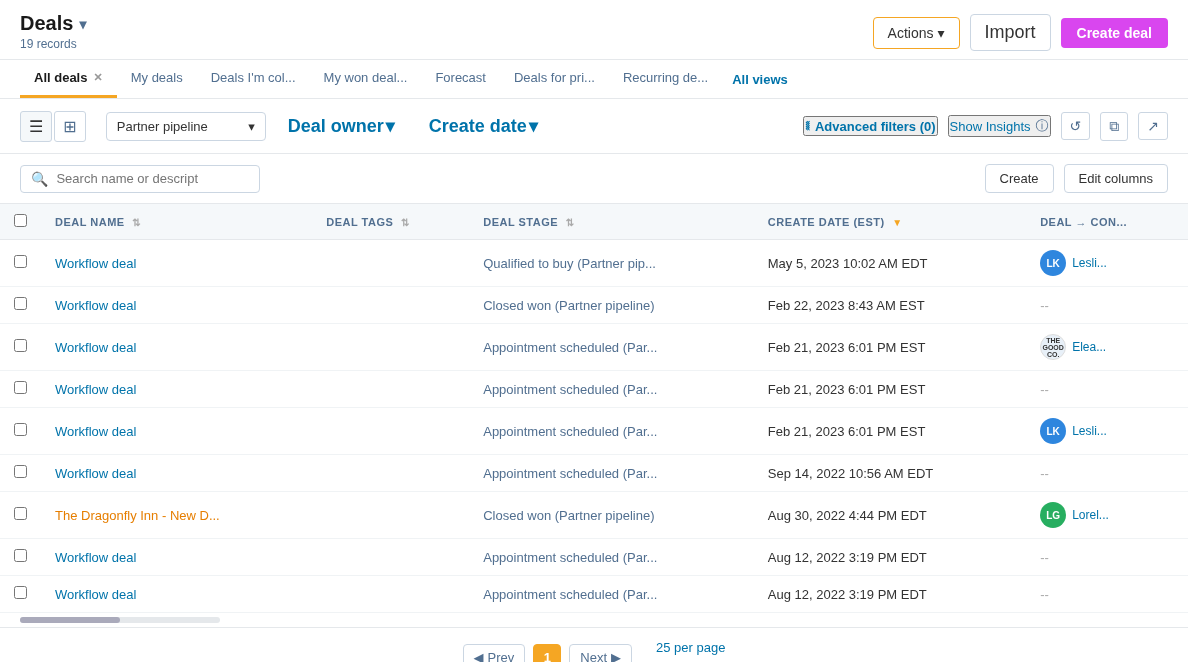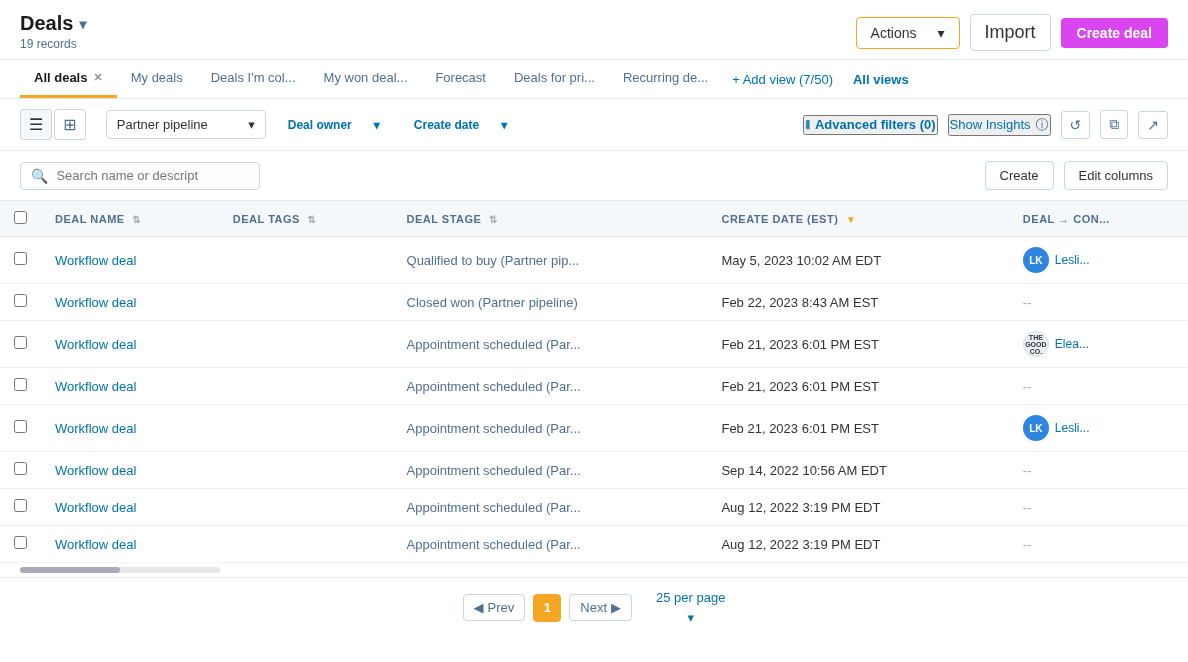--- a/index.html
+++ b/index.html
@@ -11,21 +11,21 @@
       padding: 12px 20px 8px 20px; border-bottom: 1px solid #e5e8eb;
     }
     .header-left { display: flex; flex-direction: column; }
     .page-title { font-size: 20px; font-weight: 700; color: #1a1a1a; display: flex; align-items: center; gap: 6px; }
     .dropdown-arrow { font-size: 14px; color: #516f90; }
     .record-count { font-size: 12px; color: #516f90; margin-top: 2px; }
     .header-right { display: flex; gap: 10px; align-items: center; }
     .btn-actions {
       padding: 7px 14px; border: 1.5px solid #f5a623; border-radius: 4px;
       background: #fff; color: #333; font-size: 14px; cursor: pointer;
-      display: flex; align-items: center; gap: 21px;
+      display: flex; align-items: center; gap: 4px;
     }
     .btn-import {
       padding: 7px 14px; border: 1.5px solid #cbd6e2; border-radius: 4px;
       background: #fff; color: #333; font-size: 18px; cursor: pointer;
     }
     .btn-create {
       padding: 7px 16px; border: none; border-radius: 4px;
       background: #d946ef; color: #fff; font-size: 14px; font-weight: 600; cursor: pointer;
     }
 
@@ -54,22 +54,22 @@
       cursor: pointer; color: #516f90; font-size: 16px; border-radius: 3px;
     }
     .view-btn.active { background: #f5f8fa; color: #333; }
     .pipeline-select {
       padding: 6px 10px; border: 1px solid #cbd6e2; border-radius: 4px;
       font-size: 13px; color: #333; background: #fff; cursor: pointer;
       display: flex; align-items: center; min-width: 160px;
     }
     .filter-btn {
       padding: 6px 12px; background: none; border: none;
-      color: #0073aa; font-size: 12px; cursor: pointer; font-weight: 600;
-      display: flex; align-items: center; gap: 22px;
+      color: #0073aa; font-size: 18px; cursor: pointer; font-weight: 600;
+      display: flex; align-items: center; gap: 2px;
     }
     .toolbar-right { margin-left: auto; display: flex; align-items: center; gap: 10px; }
     .advanced-filters { color: #0073aa; font-size: 13px; cursor: pointer; font-weight: 600; display: flex; align-items: center; gap: 5px; }
     .show-insights { color: #0073aa; font-size: 13px; cursor: pointer; display: flex; align-items: center; gap: 5px; }
     .icon-btn { padding: 5px 8px; border: 1px solid #cbd6e2; border-radius: 3px; background: #fff; cursor: pointer; color: #516f90; font-size: 14px; }
 
     
     .search-row {
       display: flex; align-items: center; justify-content: space-between;
       padding: 10px 20px; border-bottom: 1px solid #e5e8eb;
@@ -179,21 +179,20 @@
   </div>
   <div class="tab">
     <span>Forecast</span>
   </div>
   <div class="tab">
     <span>Deals for pri...</span>
   </div>
   <div class="tab">
     <span>Recurring de...</span>
   </div>
-  <div class="tab-add">+ Add view (7/50)</div>
   <div class="tab-all-views">All views</div>
 </div>
 
 <div class="toolbar">
   <div class="view-toggle">
     <button class="view-btn active">☰</button>
     <button class="view-btn">⊞</button>
   </div>
   <div style="position:relative; display:inline-block;">
     
@@ -328,20 +327,33 @@
         <tr>
           <td class="checkbox-cell"><input type="checkbox" style=""></td>
           <td><a class="deal-link">Workflow deal</a></td>
           <td></td>
           <td class="stage-text">Appointment scheduled (Par...</td>
           <td class="date-text">Sep 14, 2022 10:56 AM EDT</td>
           <td><span class="dash-text">--</span></td>
         </tr>
         <tr>
           <td class="checkbox-cell"><input type="checkbox" style=""></td>
+          <td><a class="deal-link orange">The Dragonfly Inn - New D...</a></td>
+          <td></td>
+          <td class="stage-text">Closed won (Partner pipeline)</td>
+          <td class="date-text">Aug 30, 2022 4:44 PM EDT</td>
+          <td>
+            <div class="contact-cell">
+              <div class="avatar green">LG</div>
+              <span class="contact-name">Lorel...</span>
+            </div>
+          </td>
+        </tr>
+        <tr>
+          <td class="checkbox-cell"><input type="checkbox" style=""></td>
           <td><a class="deal-link">Workflow deal</a></td>
           <td></td>
           <td class="stage-text">Appointment scheduled (Par...</td>
           <td class="date-text">Aug 12, 2022 3:19 PM EDT</td>
           <td><span class="dash-text">--</span></td>
         </tr>
         <tr>
           <td class="checkbox-cell"><input type="checkbox" style=""></td>
           <td><a class="deal-link">Workflow deal</a></td>
           <td></td>

